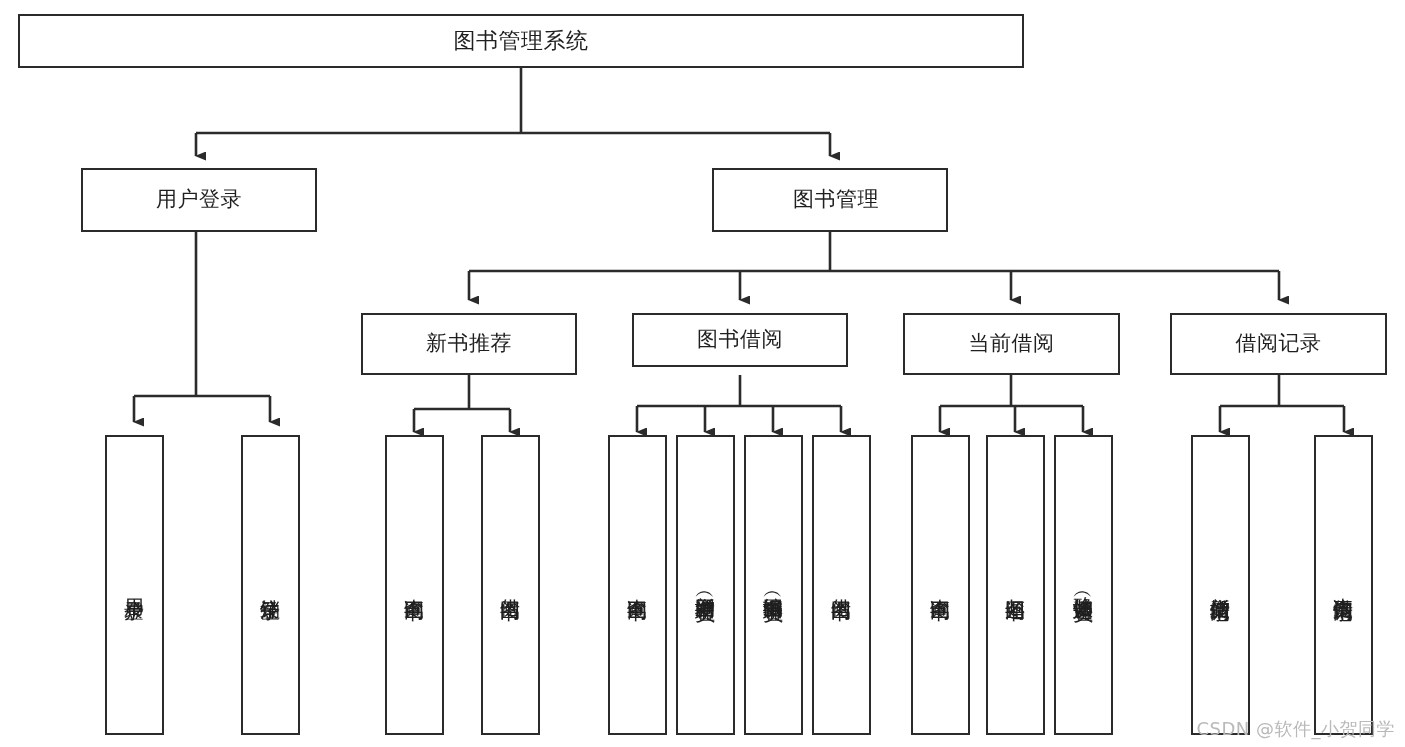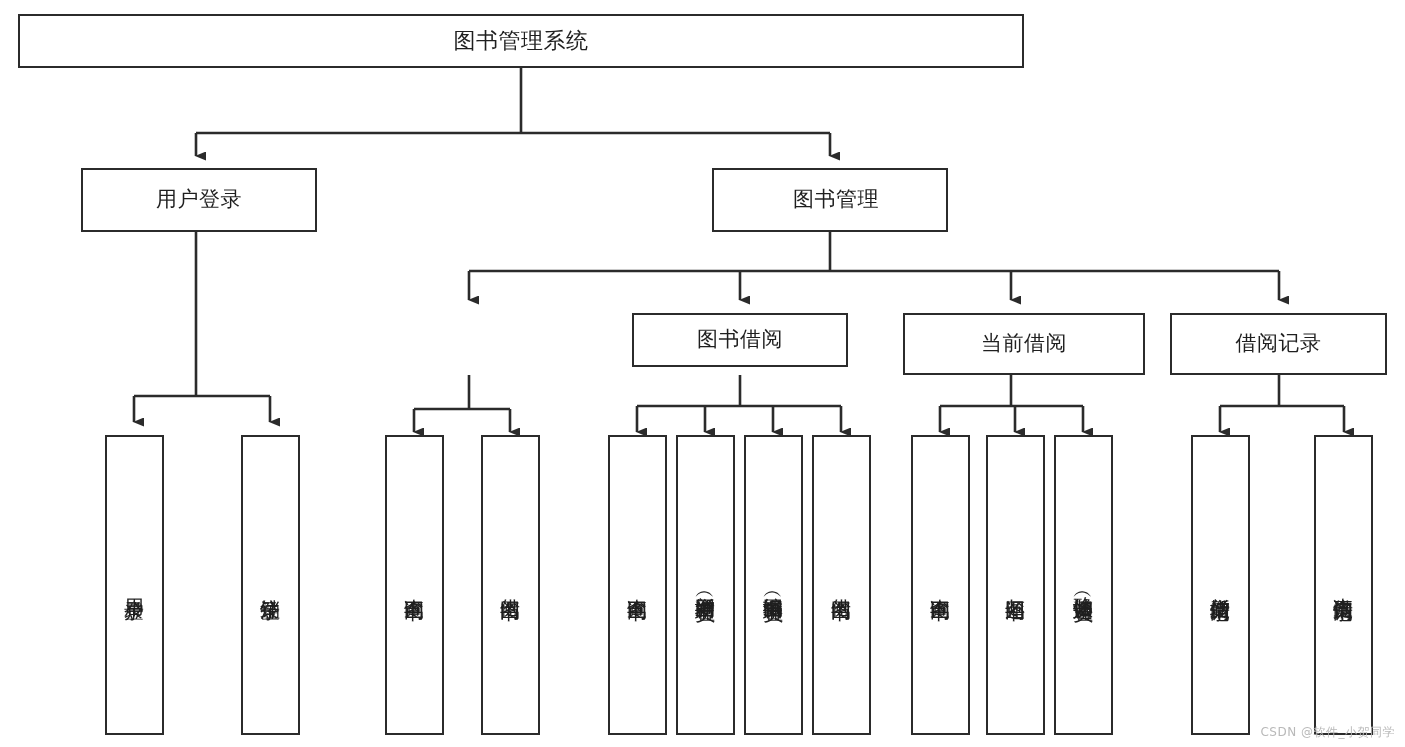--- a/index.html
+++ b/index.html
@@ -59,21 +59,21 @@
     white-space: normal;
     max-height: 288px;
   }
   #root-node .node-label {
     font-size: 22px;
   }
   #watermark {
     position: absolute;
     right: 10px;
     bottom: 6px;
-    font-size: 12px;
+    font-size: 18px;
     color: #b9b9b9;
     letter-spacing: 0.5px;
     z-index: 5;
     white-space: nowrap;
   }
 </style>
 </head>
 <body>
 
 <div id="diagram-root">
@@ -133,24 +133,27 @@
     <span class="node-label">图书管理系统</span>
   </div>
 
   <div class="node" style="left:81px; top:168px; width:236px; height:64px;">
     <span class="node-label">用户登录</span>
   </div>
   <div class="node" style="left:712px; top:168px; width:236px; height:64px;padding-left:12px;">
     <span class="node-label">图书管理</span>
   </div>
 
+  <div class="node" style="left:361px; top:313px; width:216px; height:62px;">
+    <span class="node-label">新书推荐</span>
+  </div>
   <div class="node" style="left:632px; top:313px; width:216px; height:54px;">
     <span class="node-label">图书借阅</span>
   </div>
-  <div class="node" style="left:903px; top:313px; width:242px; height:62px;">
+  <div class="node" style="left:903px; top:313px; width:217px; height:62px;">
     <span class="node-label">当前借阅</span>
   </div>
   <div class="node" style="left:1170px; top:313px; width:217px; height:62px;">
     <span class="node-label">借阅记录</span>
   </div>
 
   <div class="node leaf" style="left:105px; top:435px; width:59px; height:300px;">
     <span class="node-label">用户登录</span>
   </div>
   <div class="node leaf" style="left:241px; top:435px; width:59px; height:300px;">

